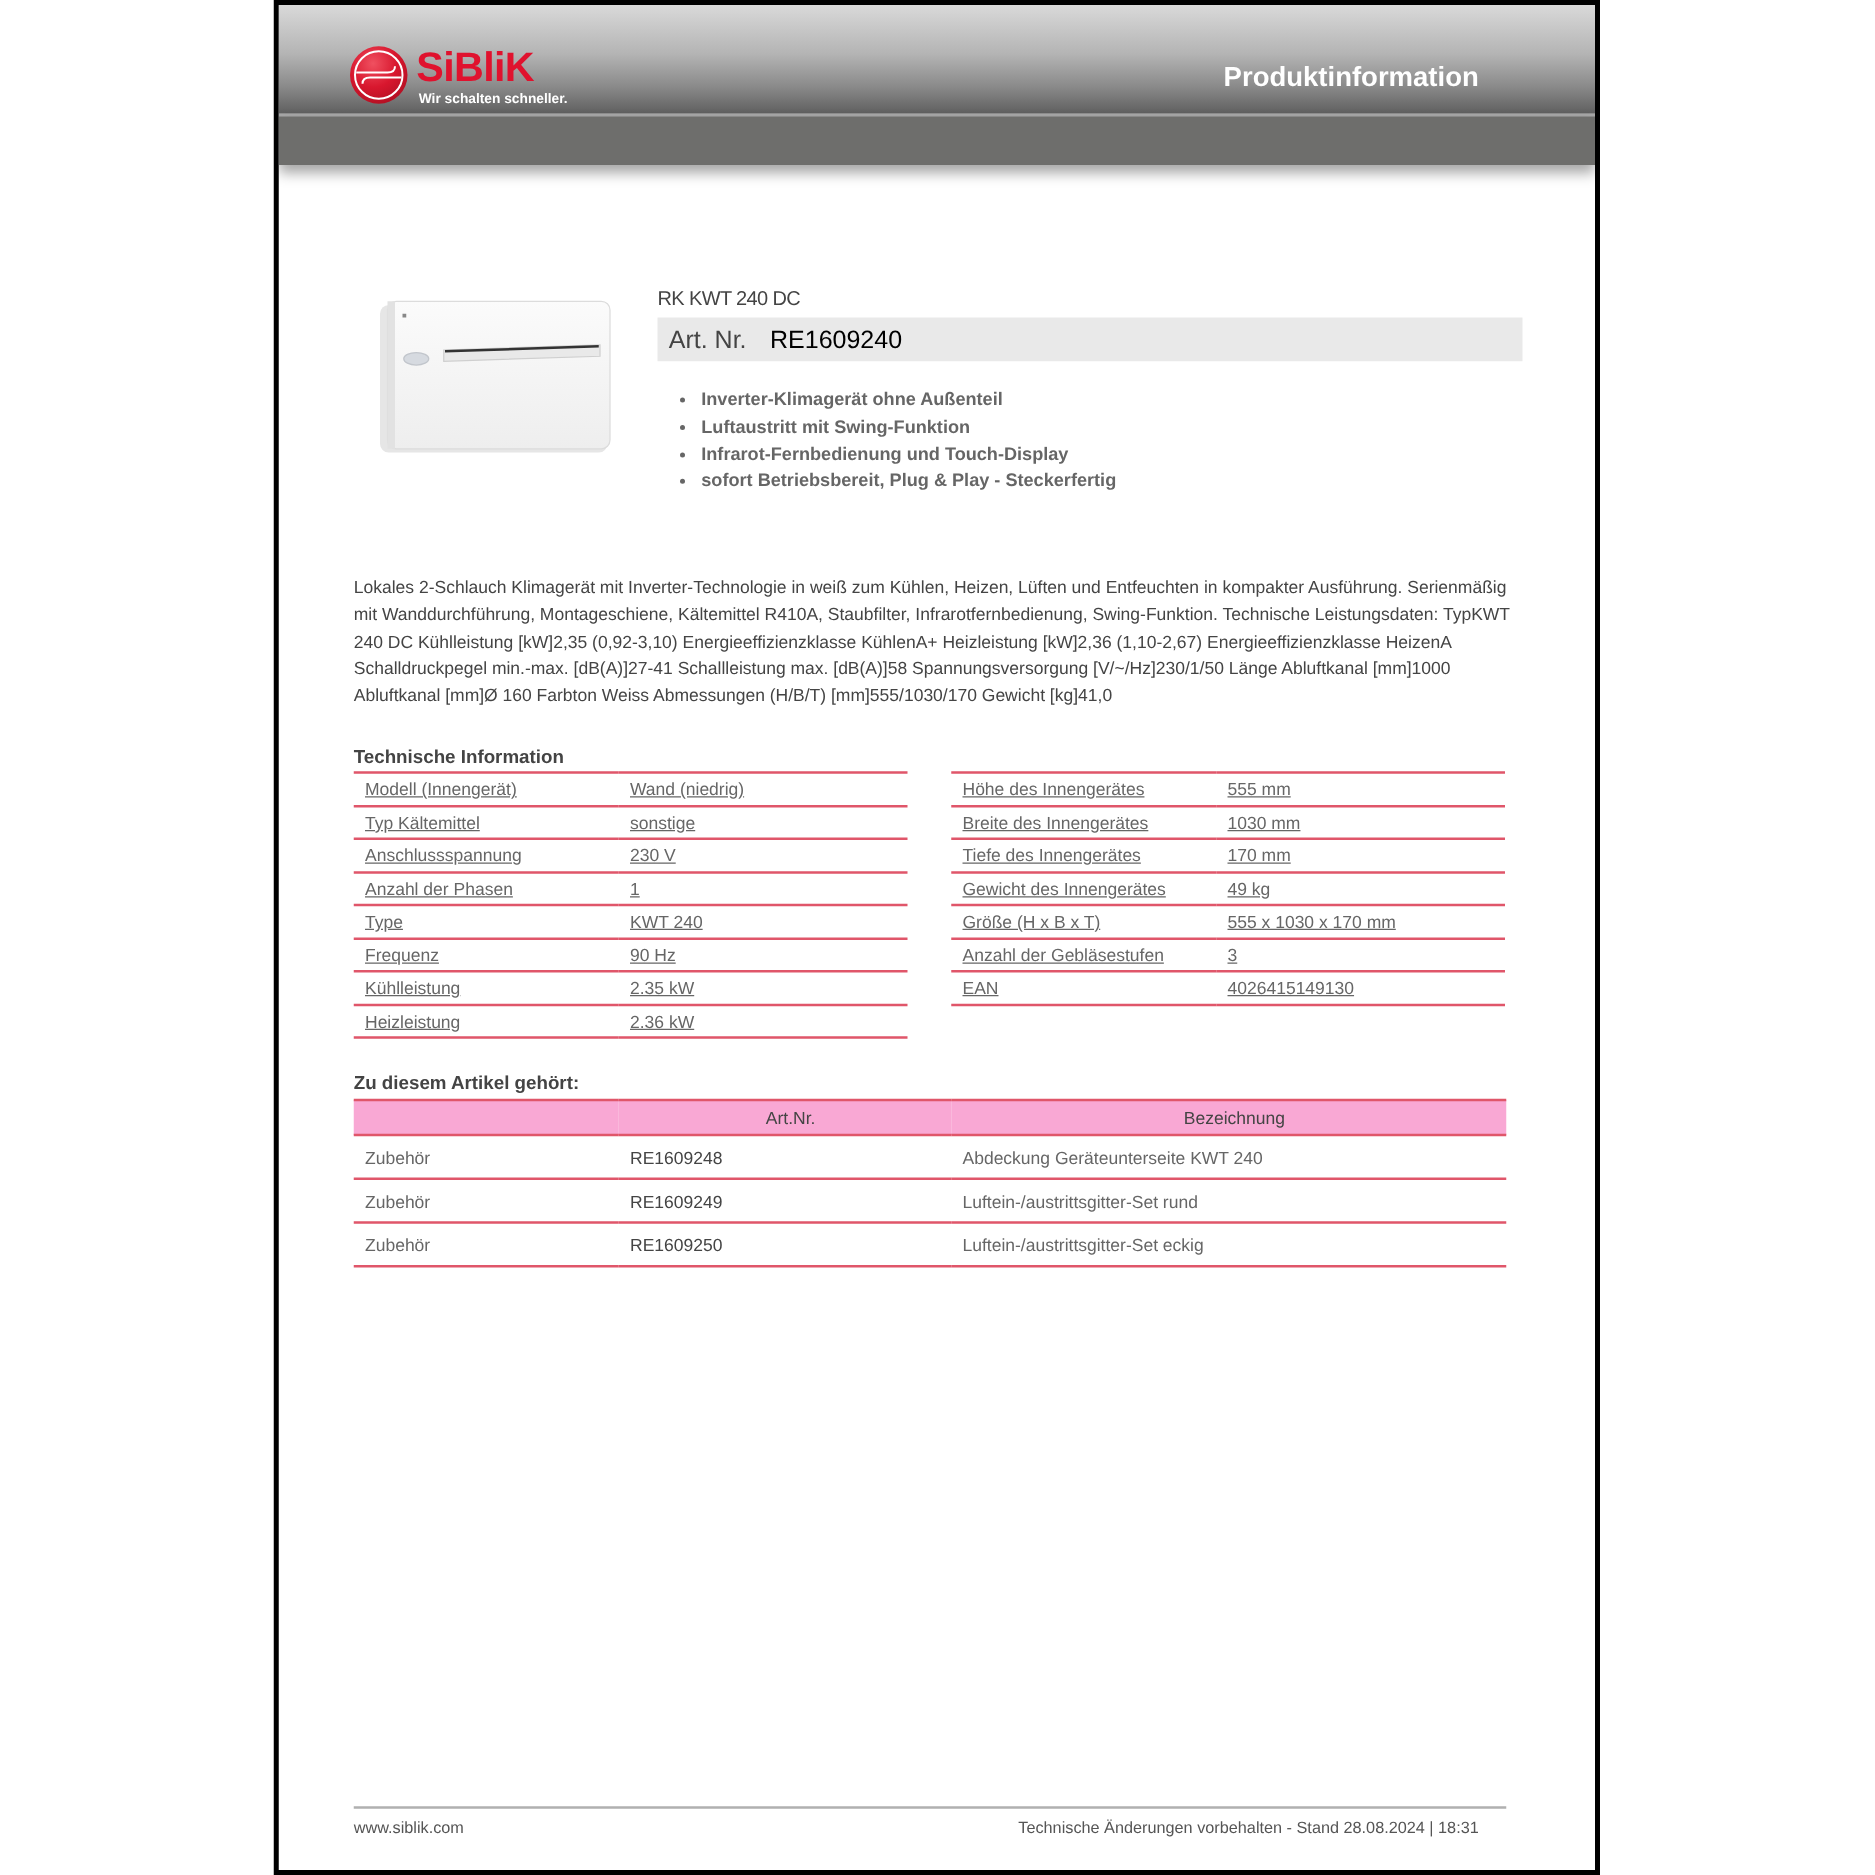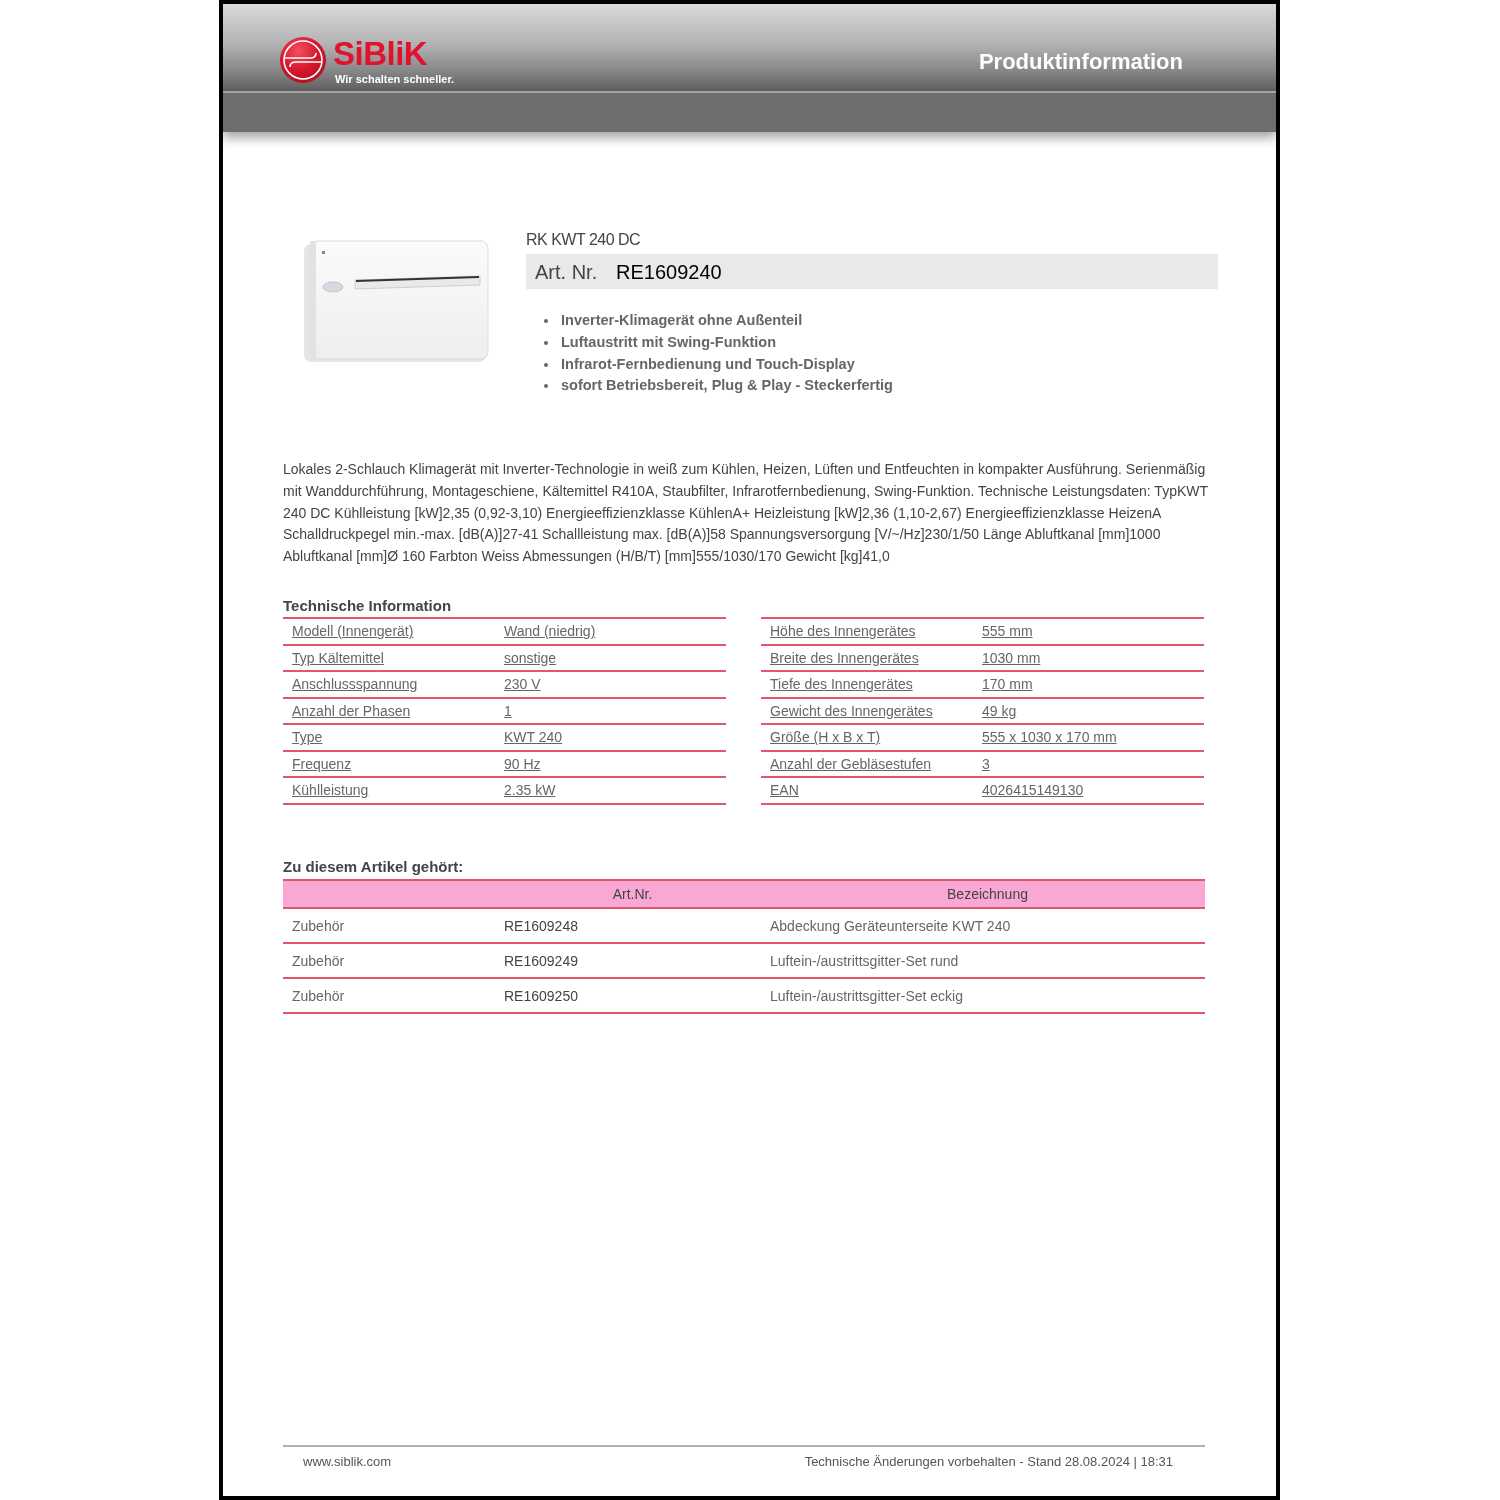--- a/index.html
+++ b/index.html
@@ -24,22 +24,22 @@
   .desc { position:absolute; left:60px; top:455px; width:930px; font-size:14px; line-height:21.8px; color:#444; }
   .section-title { position:absolute; font-size:15px; font-weight:bold; color:#444; }
   .spec { position:absolute; border-collapse:collapse; font-size:14px; color:#666; }
   .spec td { height:24.5px; border-bottom:2px solid #e0566a; padding:0 0 0 9px; vertical-align:middle;text-decoration:underline; }
   .spec tr:first-child td { border-top:2px solid #e0566a; }
   .acc { position:absolute; left:60px; top:875px; width:922px; border-collapse:collapse; font-size:14px; color:#666; }
   .acc th { background:#f9a8d4; height:26px; text-align:center; font-weight:normal; color:#444; padding:0 0 0 9px; border-top:2px solid #e0566a; border-bottom:2px solid #e0566a; }
   .acc td { height:33px; padding:0 0 0 9px; border-bottom:2px solid #e0566a; vertical-align:middle; }
   .acc td.art { color:#444; }
   .footer-line { position:absolute; left:60px; top:1441px; width:922px; height:2px; background:#b0b0b0; }
-  .footer-left { position:absolute; left:60px; top:1450px; font-size:13px; color:#555;margin-left:20px; }
-  .footer-right { position:absolute; right:103px; top:1450px; font-size:13px; color:#555; }
+  .footer-left { position:absolute; left:60px; top:1450px; font-size:13px; color:#555; }
+  .footer-right { position:absolute; right:93px; top:1450px; font-size:13px; color:#555; }
 </style>
 </head>
 <body>
 
 <div class="page">
 
   <div class="header">
     <div class="logo">
       <div class="logo-circle">
         <svg width="46" height="46" viewBox="0 0 46 46">
@@ -118,20 +118,24 @@
           <td>KWT 240</td>
         </tr>
     <tr>
           <td>Frequenz</td>
           <td>90 Hz</td>
         </tr>
     <tr>
           <td>Kühlleistung</td>
           <td>2.35 kW</td>
         </tr>
+    <tr>
+          <td>Heizleistung</td>
+          <td>2.36 kW</td>
+        </tr>
   </tbody>
     </table>
 
   <table class="spec" style="left:538px; top:613px; width:443px;">
     <colgroup>
         <col style="width:212px">
         <col>
       </colgroup>
     <tbody>
         <tr>

